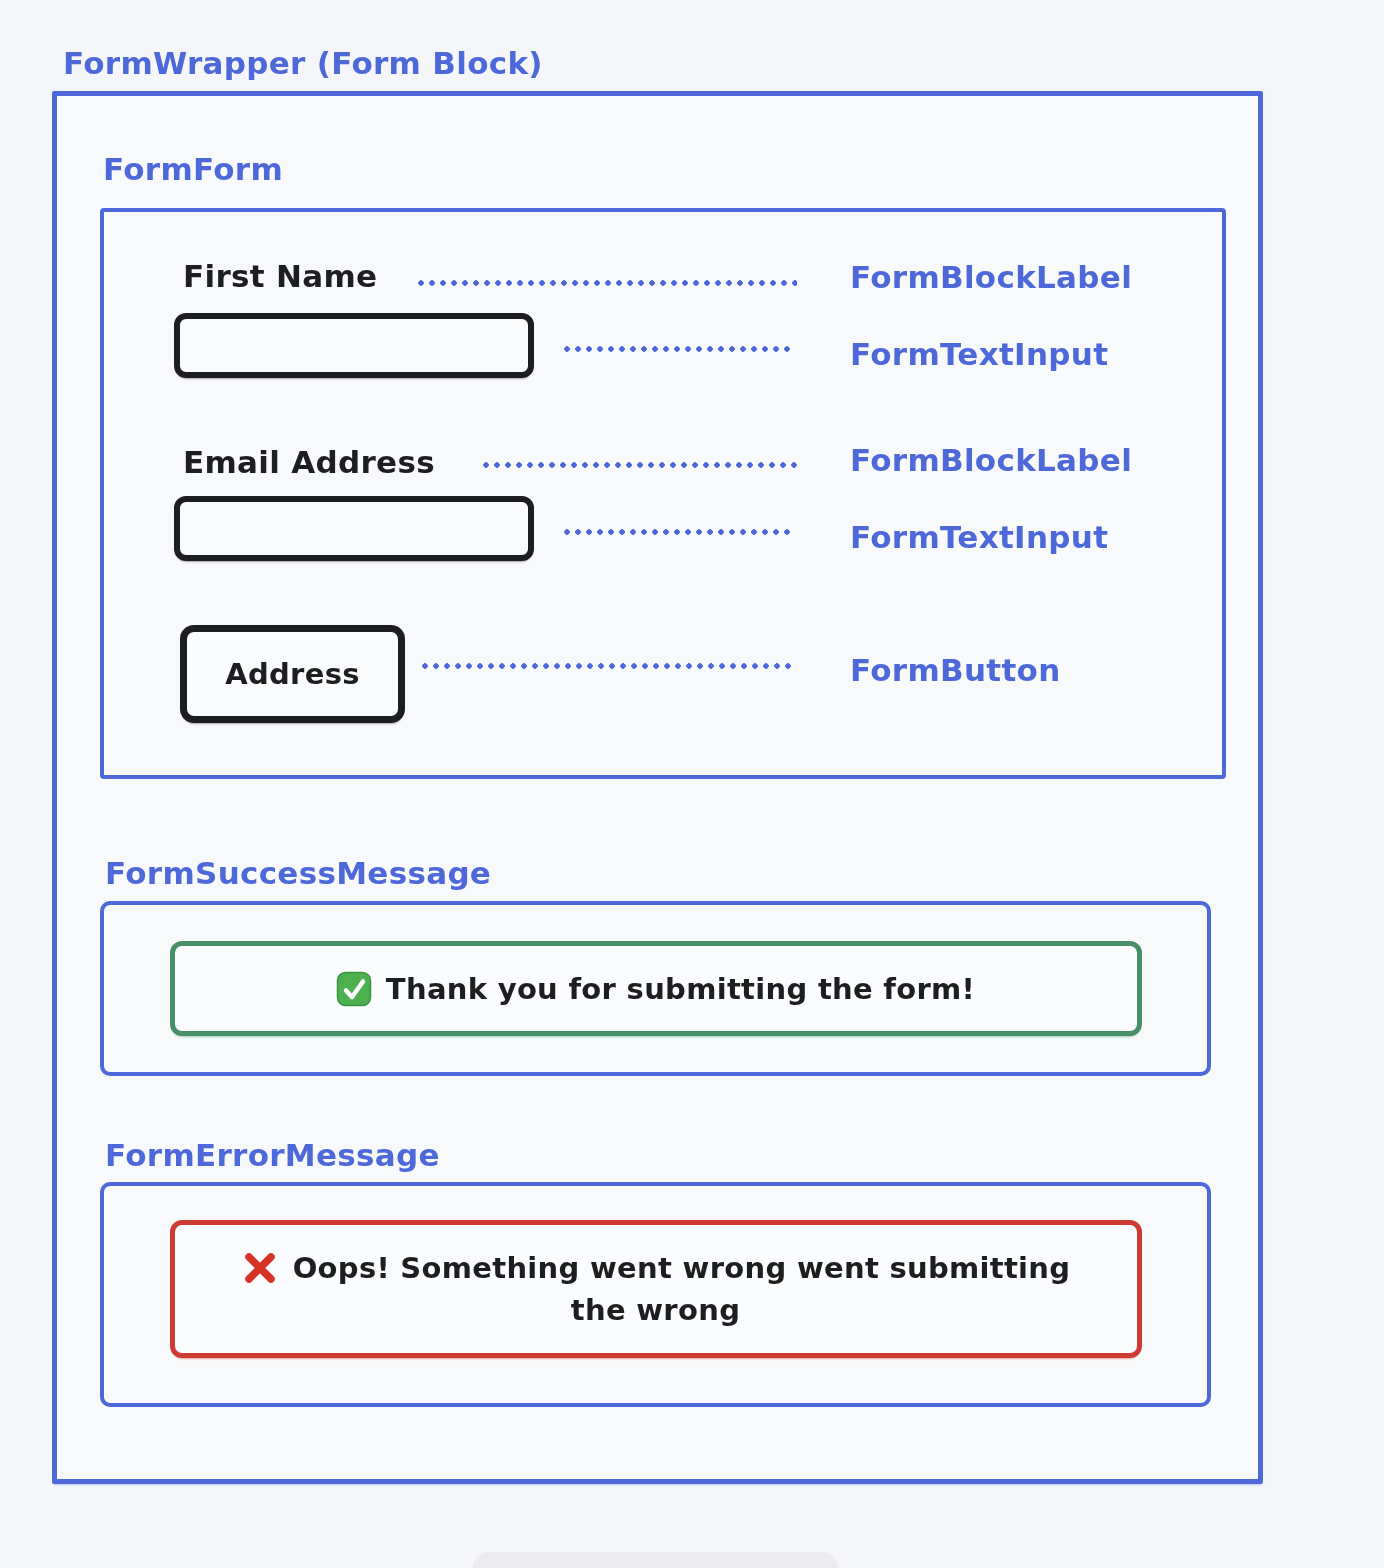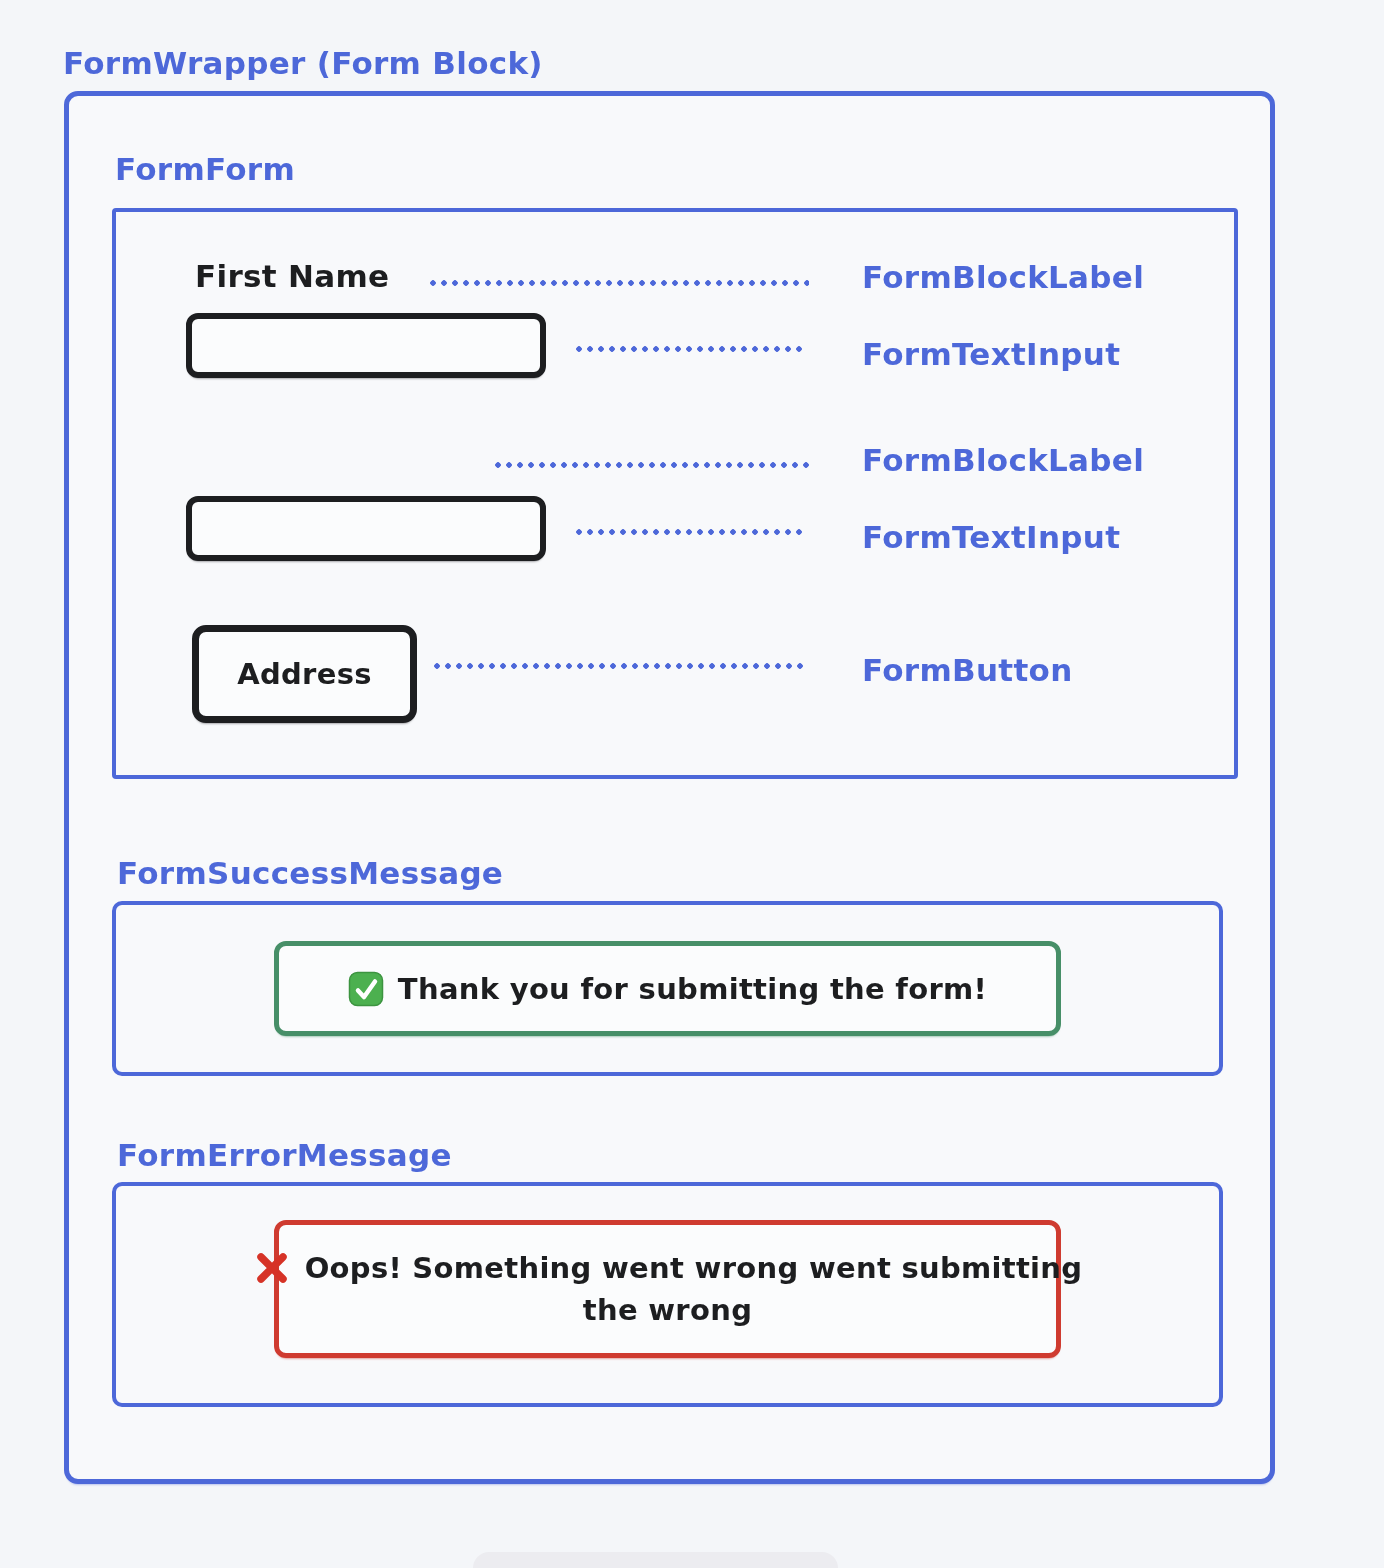--- a/index.html
+++ b/index.html
@@ -16,22 +16,22 @@
   body{font-family:"DejaVu Sans","Liberation Sans",sans-serif;}
   .canvas{
     position:relative;width:1384px;height:1568px;overflow:hidden;
     background:var(--bg);
   }
   .diagram-title{
     position:absolute;left:63px;top:41px;
     font-size:31px;font-weight:700;color:var(--blue);line-height:44px;letter-spacing:.3px;
   }
   .wrapper-box{
-    position:absolute;left:64px;top:91px;width:1211px;height:1393px;
-    border:5px solid var(--blue);border-radius:14px;background:var(--panel);
+    position:absolute;left:52px;top:91px;width:1211px;height:1393px;
+    border:5px solid var(--blue);border-radius:2px;background:var(--panel);
     box-shadow:0 3px 2px -2px rgba(77,104,217,.35);
     padding-left:16px;
   }
   .section-label{
     position:absolute;font-size:31px;font-weight:700;color:var(--blue);
     line-height:42px;letter-spacing:.3px;white-space:nowrap;
   }
   .formform-label{left:46px;top:52px;}
   .success-label{left:48px;top:756px;}
   .error-label{left:48px;top:1038px;}
@@ -80,21 +80,21 @@
     cursor:pointer;box-shadow:0 3px 2px -2px rgba(20,20,25,.35);
   }
   .msg-outer{
     position:absolute;left:43px;width:1111px;
     border:4px solid var(--blue);border-radius:10px;background:var(--panel);
     display:flex;justify-content:center;
   }
   .success-outer{top:805px;height:175px;align-items:center;}
   .error-outer{top:1086px;height:225px;align-items:flex-start;padding-top:34px;}
   .msg-card{
-    width:787px;border-radius:12px;background:var(--card);
+    width:972px;border-radius:12px;background:var(--card);
     display:flex;flex-direction:column;align-items:center;justify-content:center;
   }
   .success-card{
     height:95px;border:5px solid var(--green);
     box-shadow:0 3px 2px -2px rgba(71,143,104,.45);
   }
   .error-card{
     height:138px;border:5px solid var(--red);
     box-shadow:0 3px 2px -2px rgba(207,59,48,.45);
   }
@@ -123,20 +123,21 @@
     <div class="formform-box">
 
       <div class="field-label fl-1">First Name</div>
       <div class="leader ld-1"></div>
       <div class="annotation an-1">FormBlockLabel</div>
 
       <input class="text-input ti-1" type="text" value="" style="">
       <div class="leader ld-2"></div>
       <div class="annotation an-2">FormTextInput</div>
 
+      <div class="field-label fl-2">Email Address</div>
       <div class="leader ld-3"></div>
       <div class="annotation an-3">FormBlockLabel</div>
 
       <input class="text-input ti-2" type="text" value="" style="">
       <div class="leader ld-4"></div>
       <div class="annotation an-4">FormTextInput</div>
 
       <button class="submit-button">Address</button>
       <div class="leader ld-5"></div>
       <div class="annotation an-5">FormButton</div>

